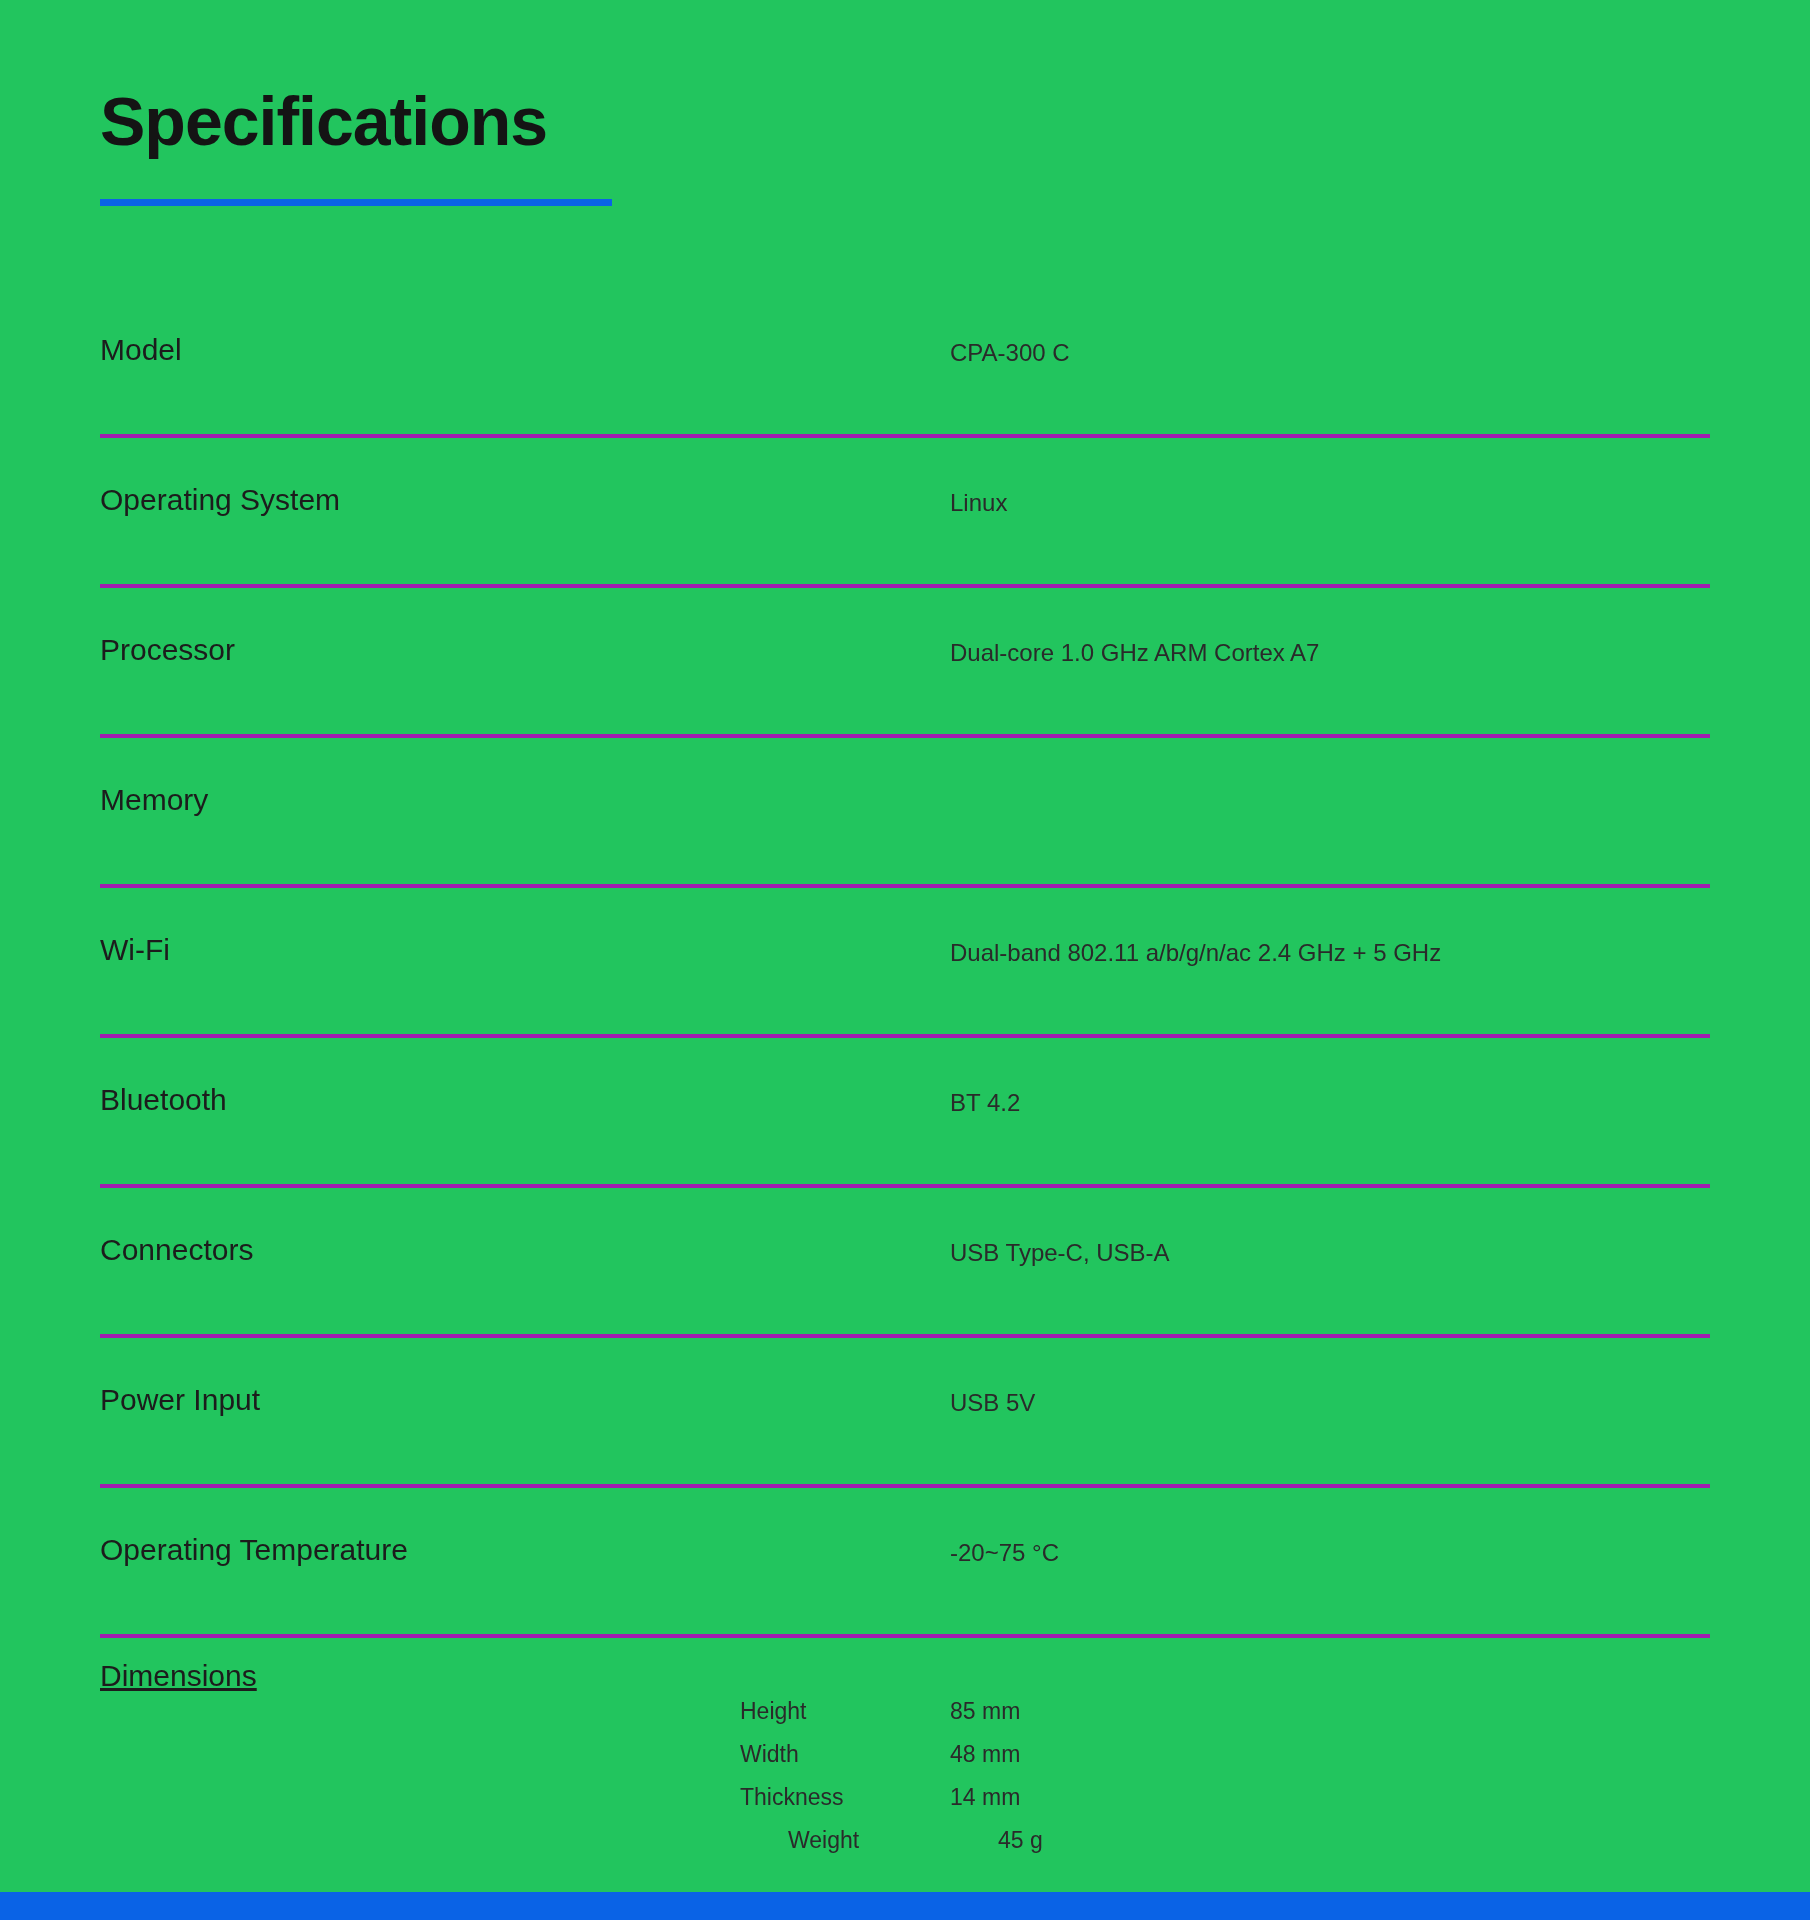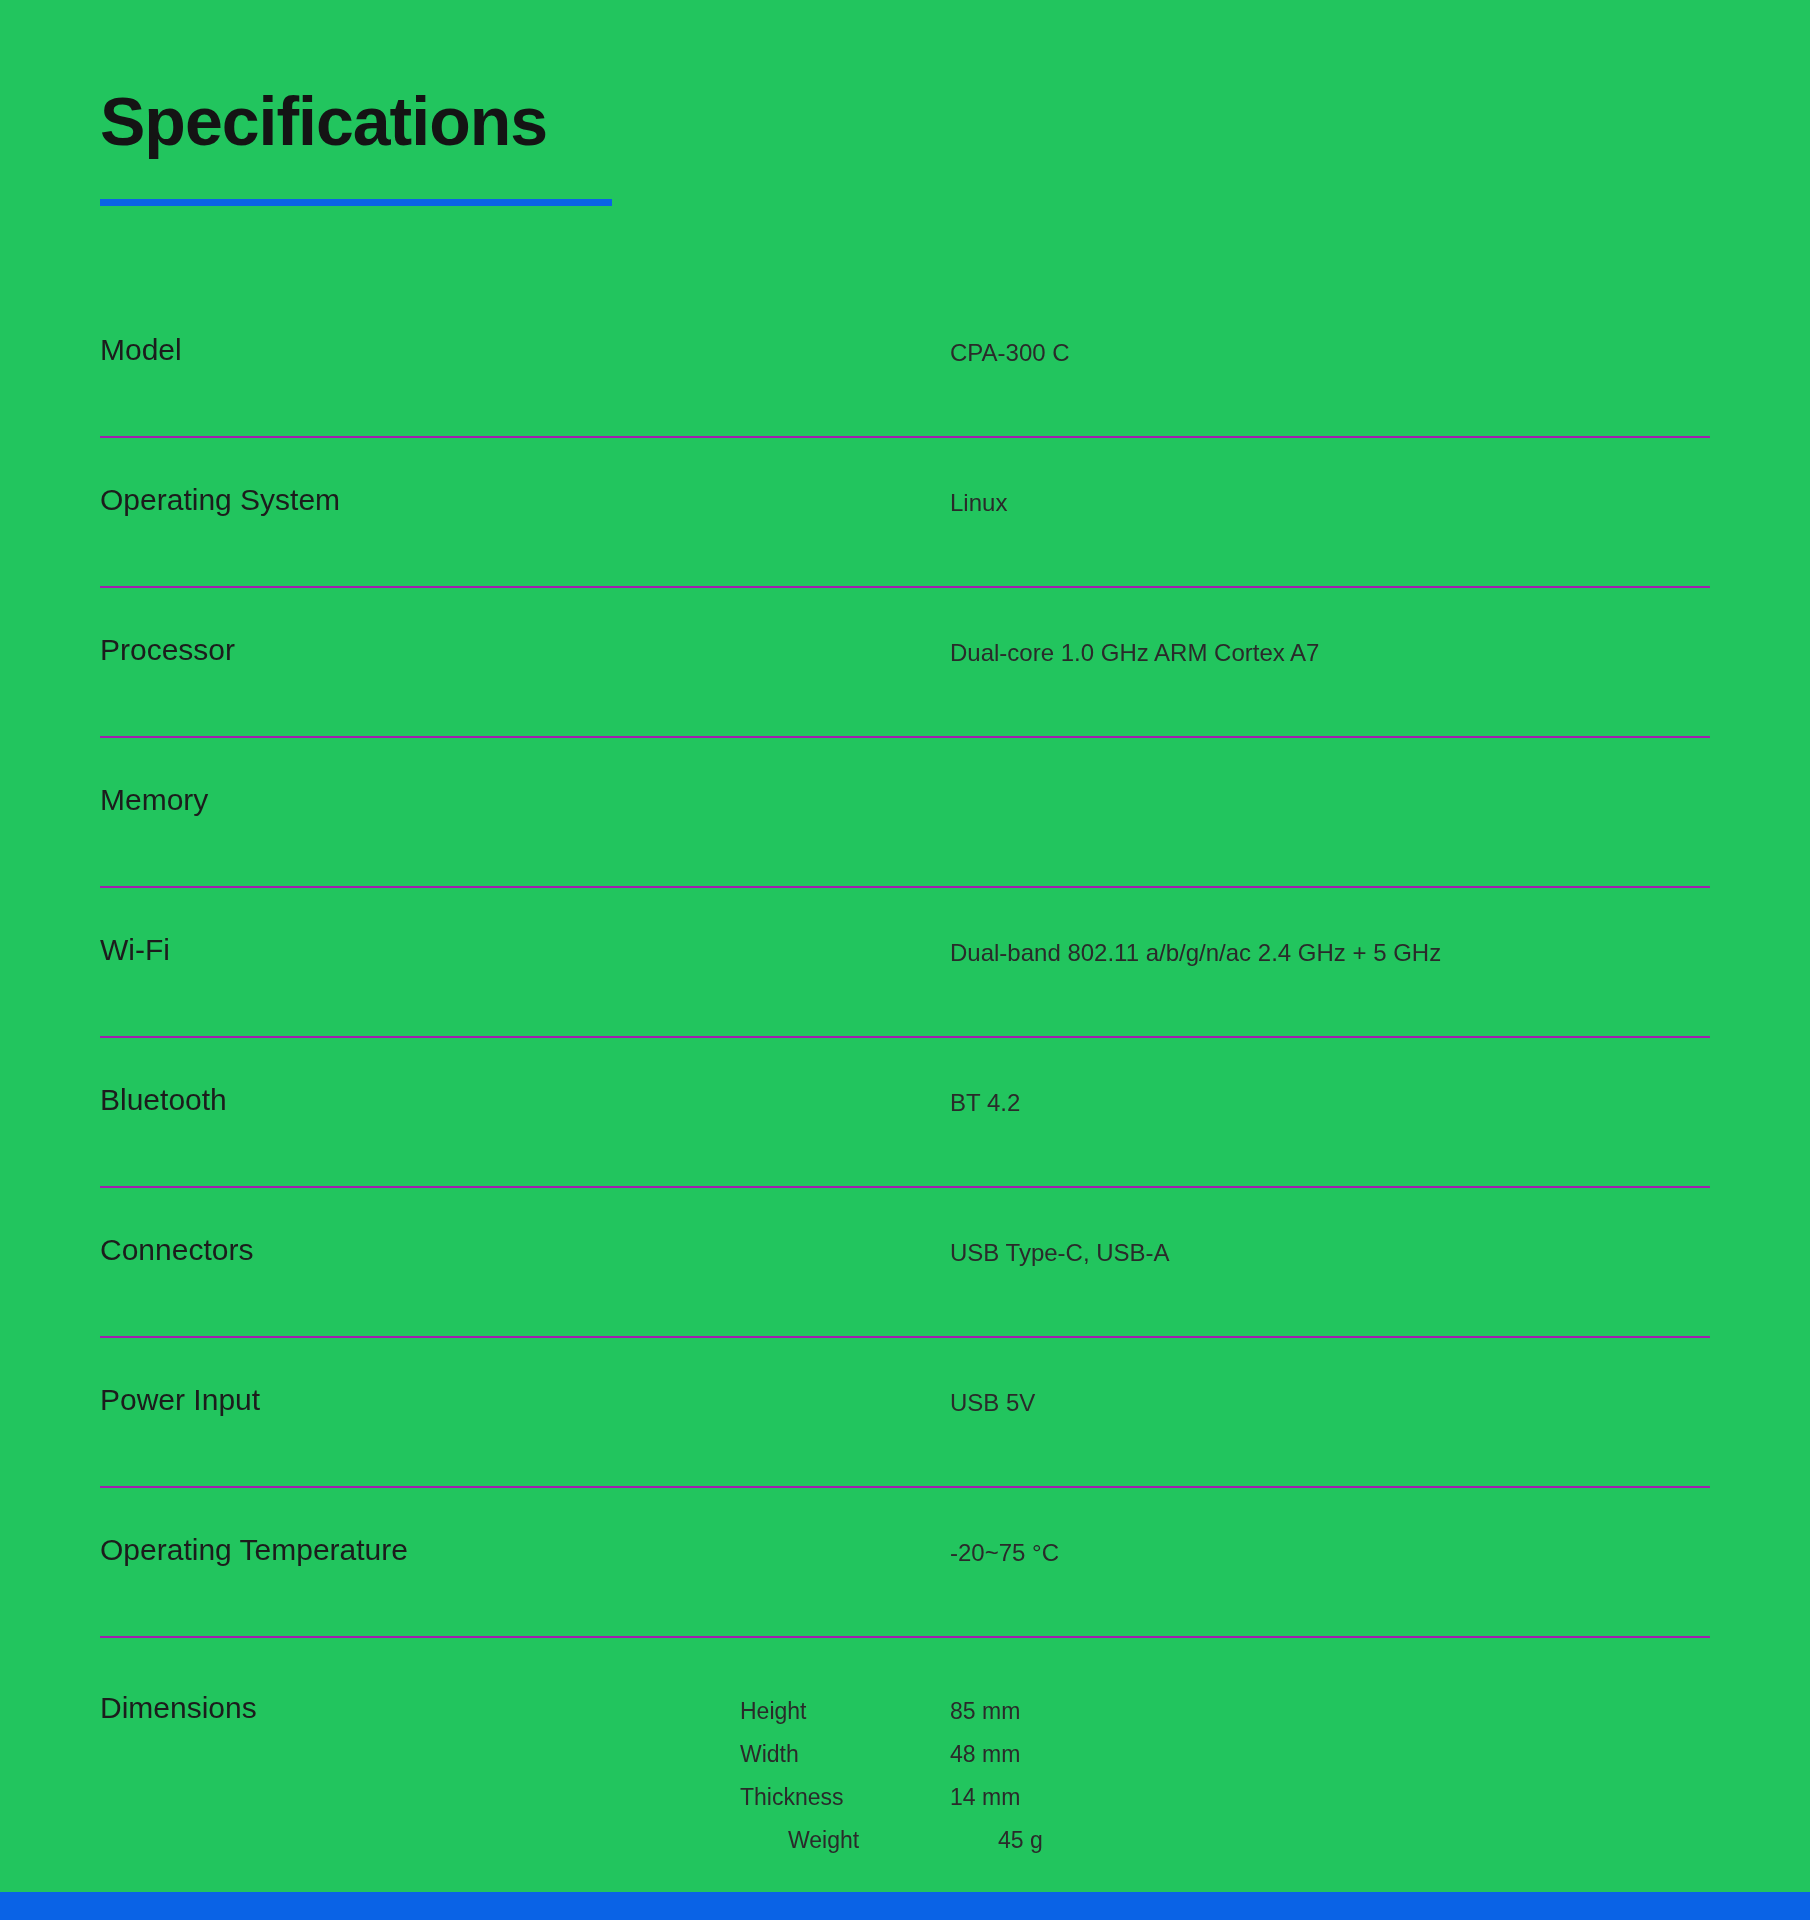--- a/index.html
+++ b/index.html
@@ -41,21 +41,21 @@
     background: #0a63e6;
     margin-top: 42px;
   }
   .spec-table {
     margin: 82px 100px 0 100px;
     width: 1610px;
   }
   .spec-row {
     display: flex;
     align-items: flex-start;
-    border-bottom: 2px solid #a21caf;
+    border-bottom: 4px solid #a21caf;
     min-height: 150px;
     box-sizing: border-box;
   }
   .spec-row:last-child {
     border-bottom: none;
   }
   .spec-label {
     width: 640px;
     flex: 0 0 640px;
     font-size: 30px;
@@ -70,21 +70,22 @@
     padding-top: 50px;
     padding-left: 210px;
     line-height: 1.25;
     box-sizing: border-box;
   }
   .dim-row {
     min-height: 250px;
     border-bottom: none;
   }
   .dim-row .spec-label {
-    padding-top: 52px;
+    padding-top: 20px;
+    text-decoration: underline;
   }
   .dim-block {
     flex: 1 1 auto;
     padding-top: 60px;
     padding-left: 0;
     display: block;
   }
   .dim-line {
     display: flex;
     align-items: baseline;

